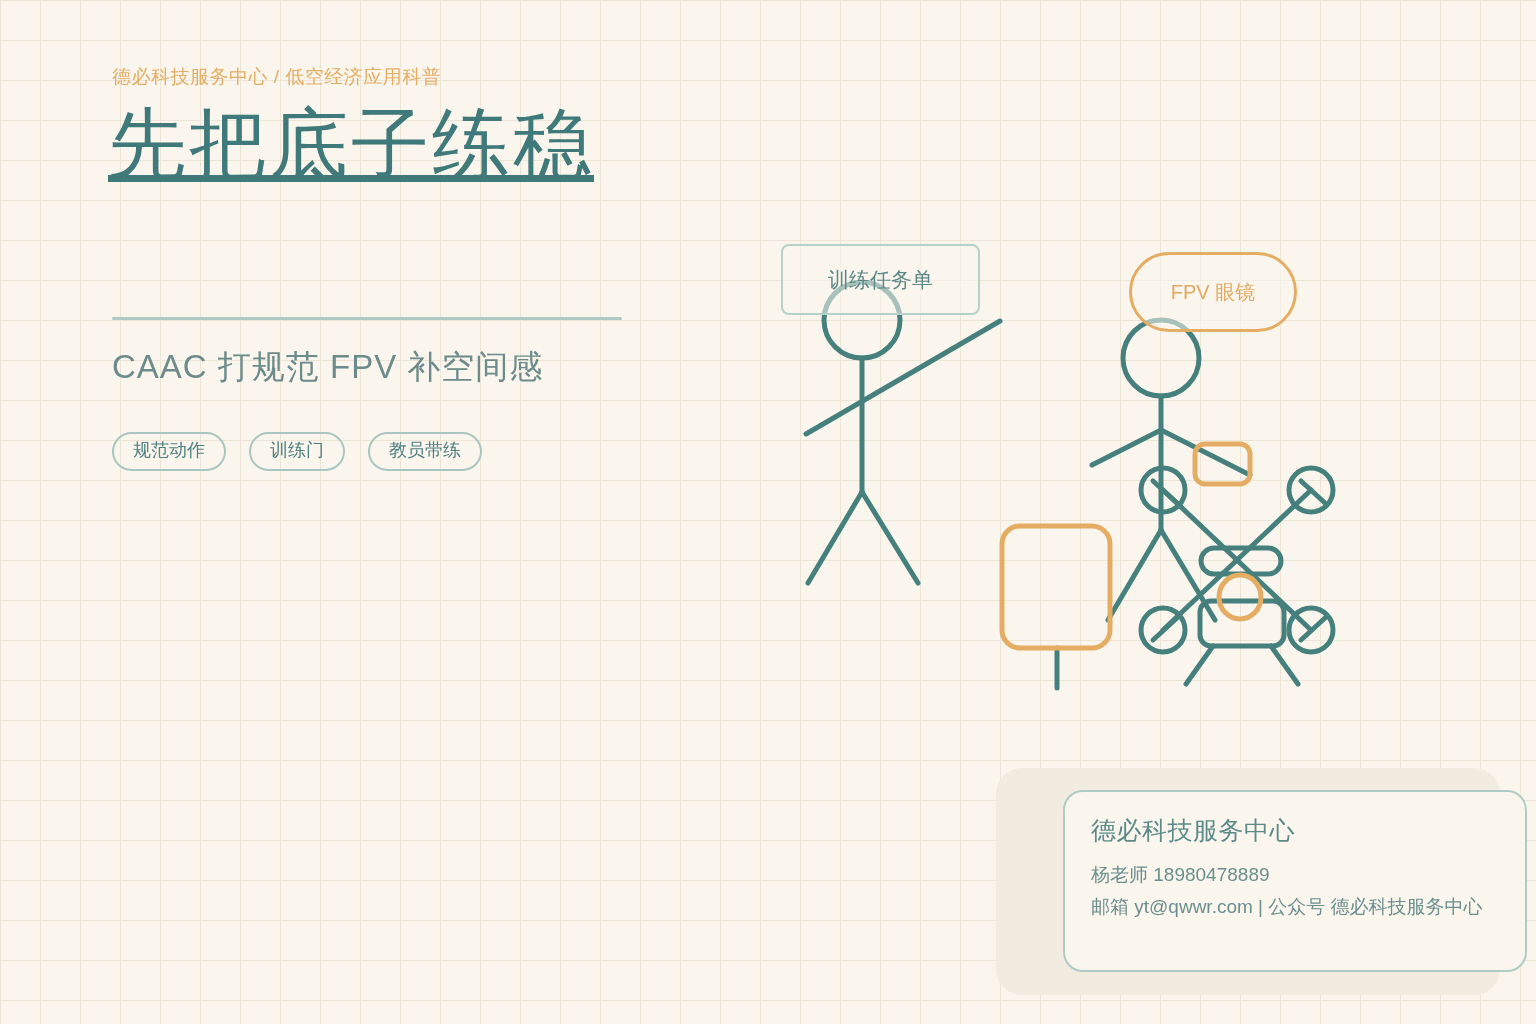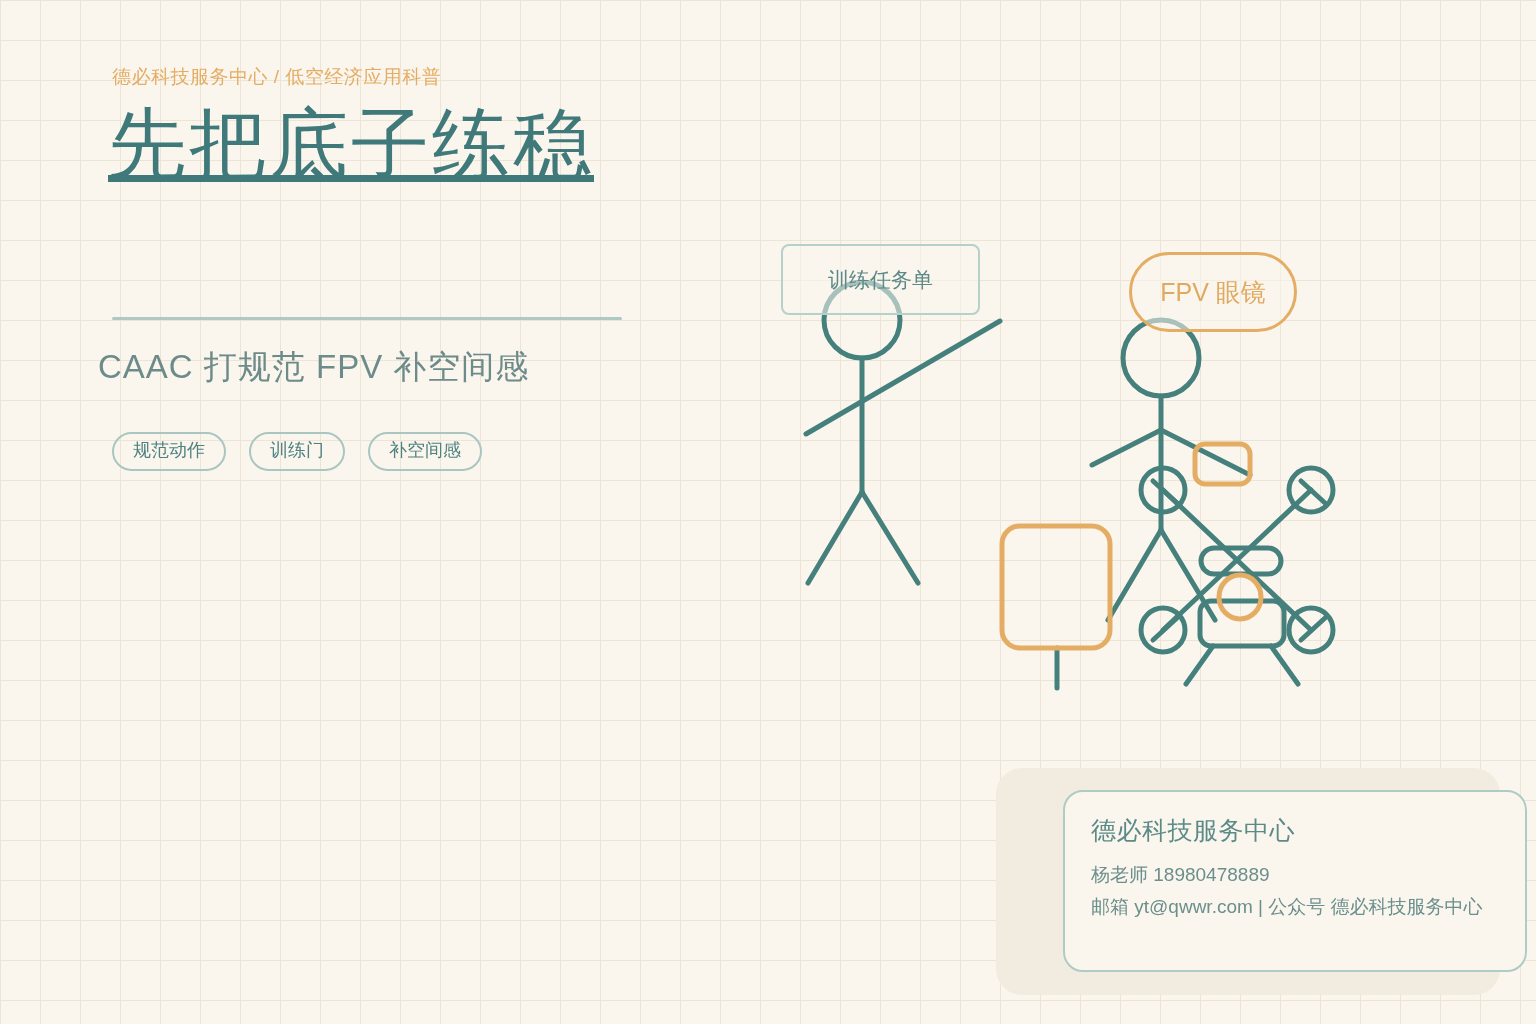--- a/index.html
+++ b/index.html
@@ -54,21 +54,21 @@
     position: absolute;
     left: 112px;
     top: 317px;
     width: 510px;
     height: 3px;
     background: #afcac4;
     border-radius: 2px;
   }
   .subhead {
     position: absolute;
-    left: 98px;
+    left: 112px;
     top: 345px;
     font-size: 33px;
     letter-spacing: 1px;
     color: #6c8b8a;
     white-space: nowrap;
   }
   .tag-row {
     position: absolute;
     left: 112px;
     top: 432px;
@@ -117,21 +117,21 @@
     color: #5d8a88;
     background: rgba(250,246,238,0.55);
   }
   .callout-fpv {
     left: 1129px;
     top: 252px;
     width: 168px;
     height: 80px;
     border: 3px solid #e4ad63;
     border-radius: 42px;
-    font-size: 25px;
+    font-size: 20px;
     color: #e1a95f;
     background: rgba(250,246,238,0.55);
   }
 
   
   .contact-shadow {
     position: absolute;
     left: 996px;
     top: 768px;
     width: 504px;
@@ -175,21 +175,21 @@
 
   <h1 class="headline">先把底子练稳</h1>
 
   <div class="divider"></div>
 
   <div class="subhead">CAAC 打规范  FPV 补空间感</div>
 
   <div class="tag-row">
     <span class="tag">规范动作</span>
     <span class="tag">训练门</span>
-    <span class="tag">补空间感</span>
+    <span class="tag">教员带练</span>
   </div>
 
   <svg class="illo" viewBox="0 0 1536 1024">
     <g fill="none" stroke="#46807c" stroke-width="5" stroke-linecap="round" stroke-linejoin="round">
 
       <g>
         <circle cx="862" cy="320" r="38"></circle>
         <line x1="862" y1="358" x2="862" y2="492"></line>
         <line x1="806" y1="434" x2="1000" y2="321"></line>
         <line x1="862" y1="492" x2="808" y2="583"></line>

